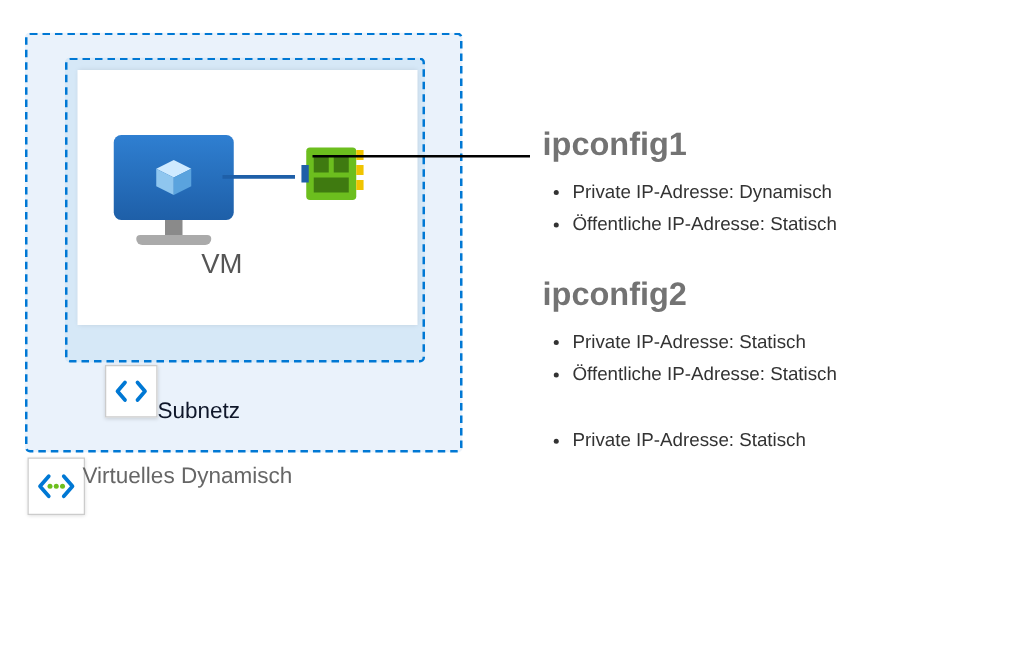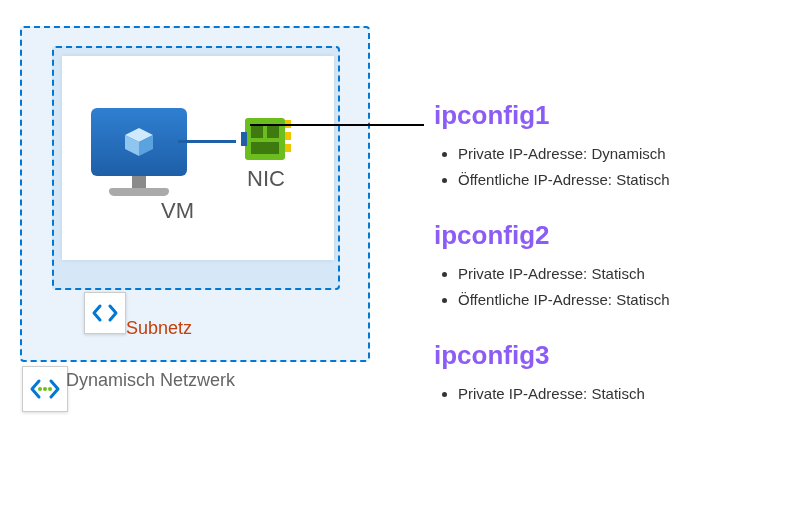--- a/index.html
+++ b/index.html
@@ -76,21 +76,21 @@
     text-align: center;
   }
   .nic-chip {
     width: 50px; height: 50px; margin:0 auto; position:relative;
   }
   .connector-line {
     position:absolute; height:3px; background:#1e5fa8;
     left:116px; top:84px; width:58px;
   }
   .subnet-label {
-    position:absolute; left:72px; top:270px; font-size:18px; color:#c2410c;
+    position:absolute; left:72px; top:270px; font-size:18px; color:#0f172a;
   }
   .vnet-label {
     position:absolute; left:66px; top:370px; font-size:18px; color:#666;
   }
   .subnet-icon {
     position:absolute; left:30px; top:244px; width:42px; height:42px;
     background:#fff; border:1px solid #ccc; box-shadow:0 1px 3px rgba(0,0,0,0.15);
     display:flex; align-items:center; justify-content:center;
   }
   .vnet-icon {
@@ -98,21 +98,21 @@
     background:#fff; border:1px solid #ccc; box-shadow:0 1px 3px rgba(0,0,0,0.15);
     display:flex; align-items:center; justify-content:center;
   }
   .callout-line {
     position:absolute; left:250px; top:124px; width:174px; height:2px; background:#000;
   }
   .configs {
     position:absolute; left:434px; top:100px; width:360px;
   }
   .config-block { margin-bottom: 28px; }
-  .config-title { font-size:26px; font-weight:700; color:#8b5cf6; margin-bottom:10px; }
+  .config-title { font-size:26px; font-weight:700; color:#737373; margin-bottom:10px; }
   .config-block ul { list-style: disc; padding-left: 24px; }
   .config-block li { font-size:15px; color:#333; line-height:1.7; }
 </style>
 </head>
 <body>
 
 <div class="vnet-box">
   <div class="subnet-box">
     <div class="inner-white">
 
@@ -137,21 +137,20 @@
             <rect x="4" y="4" width="40" height="42" rx="3" fill="#6cbe1e"></rect>
             <rect x="10" y="10" width="12" height="14" fill="#3f7a10"></rect>
             <rect x="26" y="10" width="12" height="14" fill="#3f7a10"></rect>
             <rect x="10" y="28" width="28" height="12" fill="#3f7a10"></rect>
             <rect x="44" y="6" width="6" height="8" fill="#f0c400"></rect>
             <rect x="44" y="18" width="6" height="8" fill="#f0c400"></rect>
             <rect x="44" y="30" width="6" height="8" fill="#f0c400"></rect>
             <rect x="0" y="18" width="6" height="14" fill="#1e5fa8"></rect>
           </svg>
         </div>
-        <div class="nic-label">NIC</div>
       </div>
 
     </div>
 
     <div class="subnet-icon">
       <svg width="30" height="30" viewBox="0 0 30 30">
         <polyline points="10,8 4,15 10,22" fill="none" stroke="#0078d4" stroke-width="3" stroke-linecap="round" stroke-linejoin="round"></polyline>
         <polyline points="20,8 26,15 20,22" fill="none" stroke="#0078d4" stroke-width="3" stroke-linecap="round" stroke-linejoin="round"></polyline>
       </svg>
     </div>
@@ -162,21 +161,21 @@
     <svg width="34" height="34" viewBox="0 0 34 34">
       <polyline points="11,9 4,17 11,25" fill="none" stroke="#0078d4" stroke-width="3" stroke-linecap="round" stroke-linejoin="round"></polyline>
       <polyline points="23,9 30,17 23,25" fill="none" stroke="#0078d4" stroke-width="3" stroke-linecap="round" stroke-linejoin="round"></polyline>
       <circle cx="12" cy="17" r="2" fill="#6cbe1e"></circle>
       <circle cx="17" cy="17" r="2" fill="#6cbe1e"></circle>
       <circle cx="22" cy="17" r="2" fill="#6cbe1e"></circle>
     </svg>
   </div>
 </div>
 
-<div class="vnet-label">Dynamisch Netzwerk</div>
+<div class="vnet-label">Virtuelles Dynamisch</div>
 
 <div class="callout-line"></div>
 
 <div class="configs">
 
   <div class="config-block">
     <div class="config-title">ipconfig1</div>
     <ul>
       <li>Private IP-Adresse: Dynamisch</li>
       <li>Öffentliche IP-Adresse: Statisch</li>
@@ -185,19 +184,18 @@
 
   <div class="config-block">
     <div class="config-title">ipconfig2</div>
     <ul>
       <li>Private IP-Adresse: Statisch</li>
       <li>Öffentliche IP-Adresse: Statisch</li>
     </ul>
   </div>
 
   <div class="config-block">
-    <div class="config-title">ipconfig3</div>
     <ul>
       <li>Private IP-Adresse: Statisch</li>
     </ul>
   </div>
 
 </div>
 
 </body></html>

